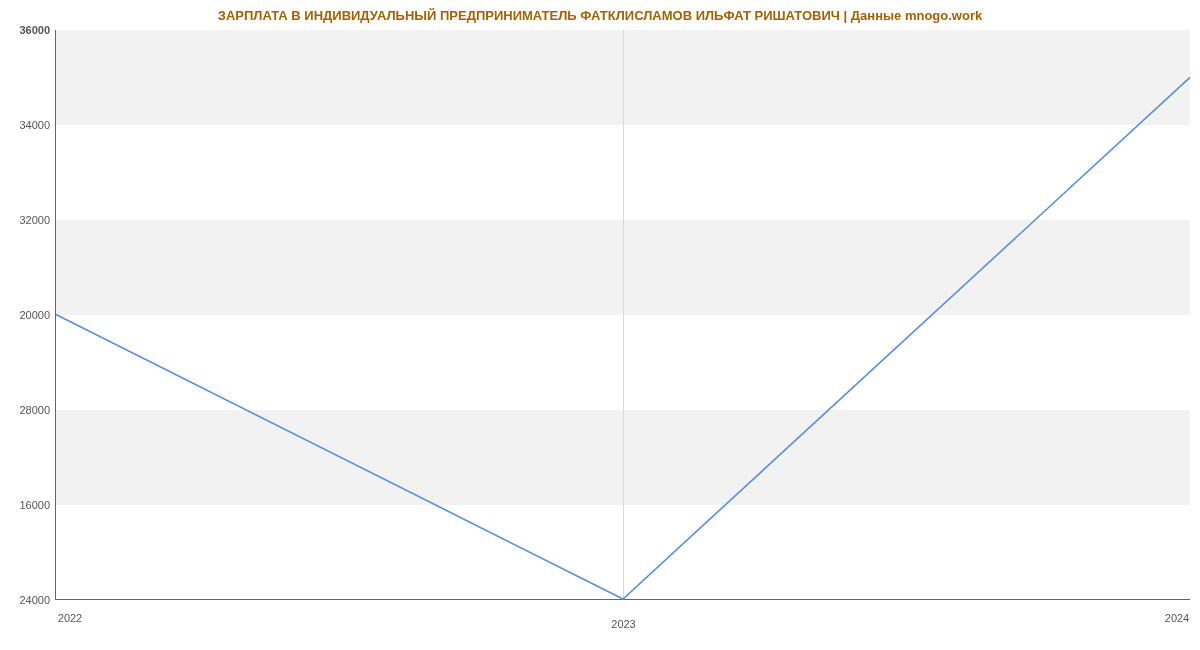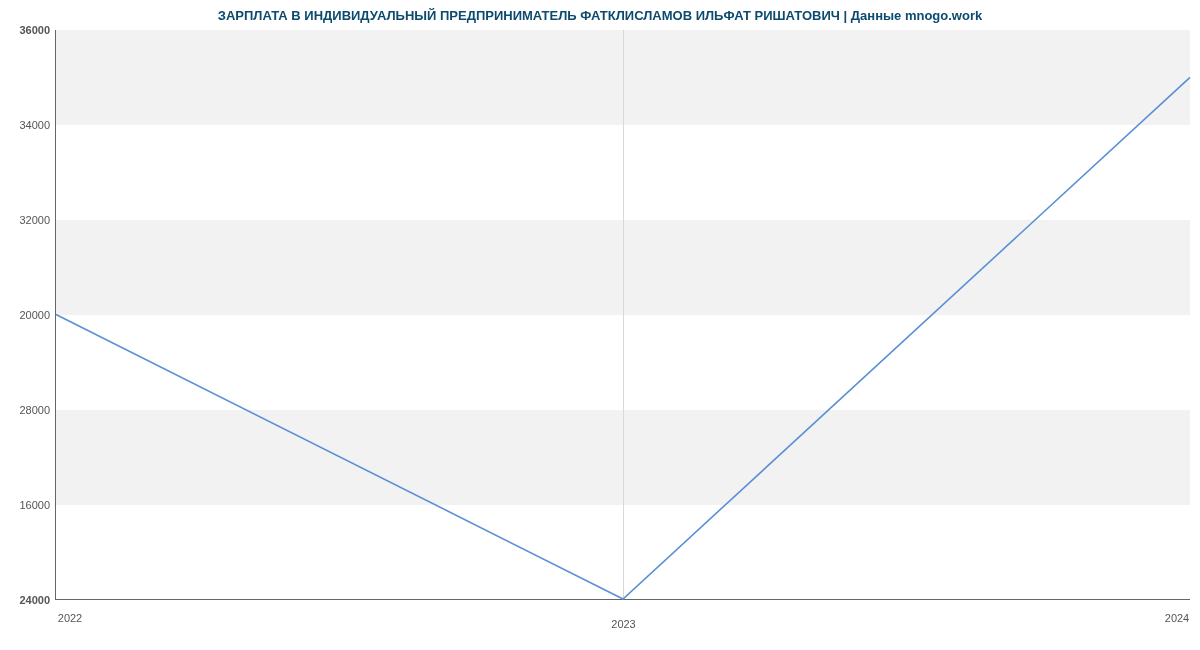--- a/index.html
+++ b/index.html
@@ -11,21 +11,21 @@
       position: relative;
     }
     .title {
       position: absolute;
       top: 8px;
       left: 0;
       right: 0;
       text-align: center;
       font-size: 13px;
       font-weight: 700;
-      color: #0c4a6e;
+      color: #a16207;
     }
     .plot {
       position: absolute;
       left: 55px;
       top: 30px;
       width: 1135px;
       height: 570px;
       border-left: 1px solid #666;
       border-bottom: 1px solid #666;
       overflow: visible;
@@ -82,21 +82,21 @@
 
 <div class="plot">
     <div class="band" style="top: 0px; height: 95px;"></div>
     <div class="band" style="top: 190px; height: 95px;"></div>
     <div class="band" style="top: 380px; height: 95px;"></div>
   <div class="vline" style="left:50%;"></div>
 
   <svg class="line" viewBox="0 0 1135 570" preserveAspectRatio="none">
     <polyline id="series" points="0,285 567.5,570 1135,47.5"></polyline>
   </svg>
-<div class="y-tick" style="top: 570px; font-weight: bold;">24000</div>
+<div class="y-tick" style="top: 570px;">24000</div>
     <div class="y-tick" style="top: 475px;">16000</div>
     <div class="y-tick" style="top: 380px;">28000</div>
     <div class="y-tick" style="top: 285px;">20000</div>
     <div class="y-tick" style="top: 190px;">32000</div>
     <div class="y-tick" style="top: 95px;">34000</div>
     <div class="y-tick" style="top: 0px; font-weight: bold;">36000</div>
     <div class="x-tick" style="left: 14px;">2022</div>
     <div class="x-tick" style="left: 567.5px; margin-top: 6px;">2023</div>
     <div class="x-tick" style="left: 1121px;">2024</div>
   </div>

